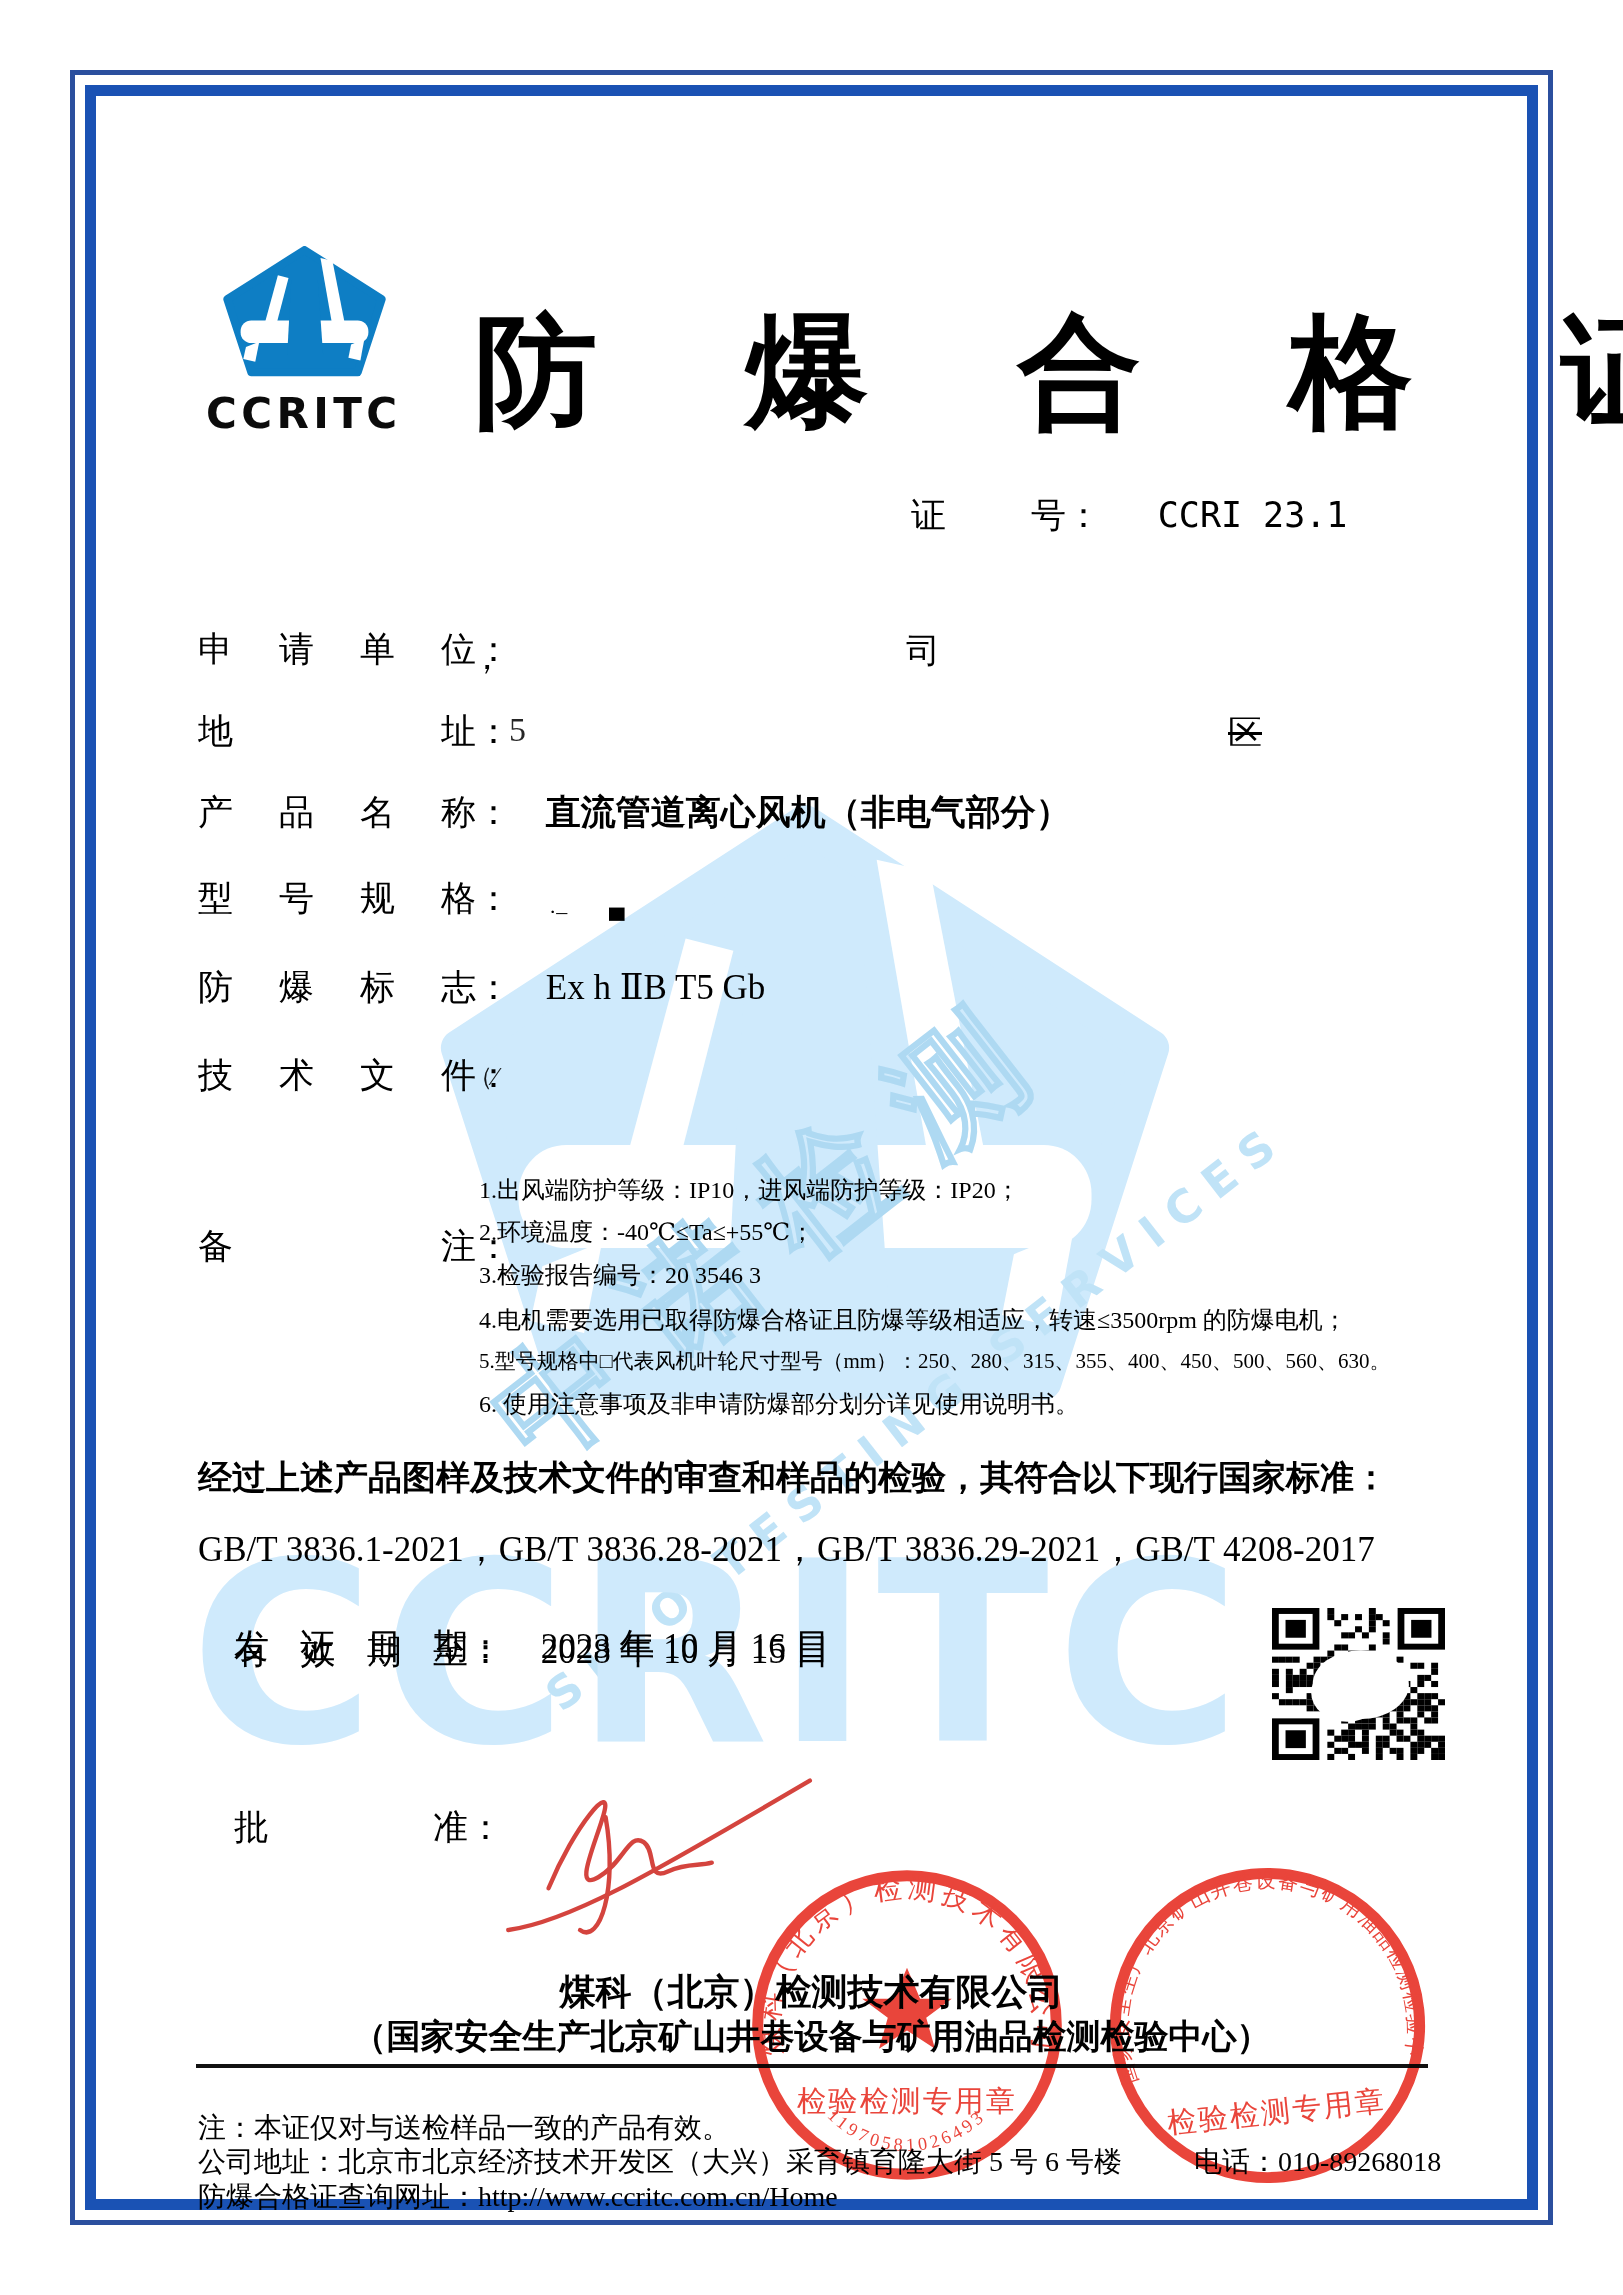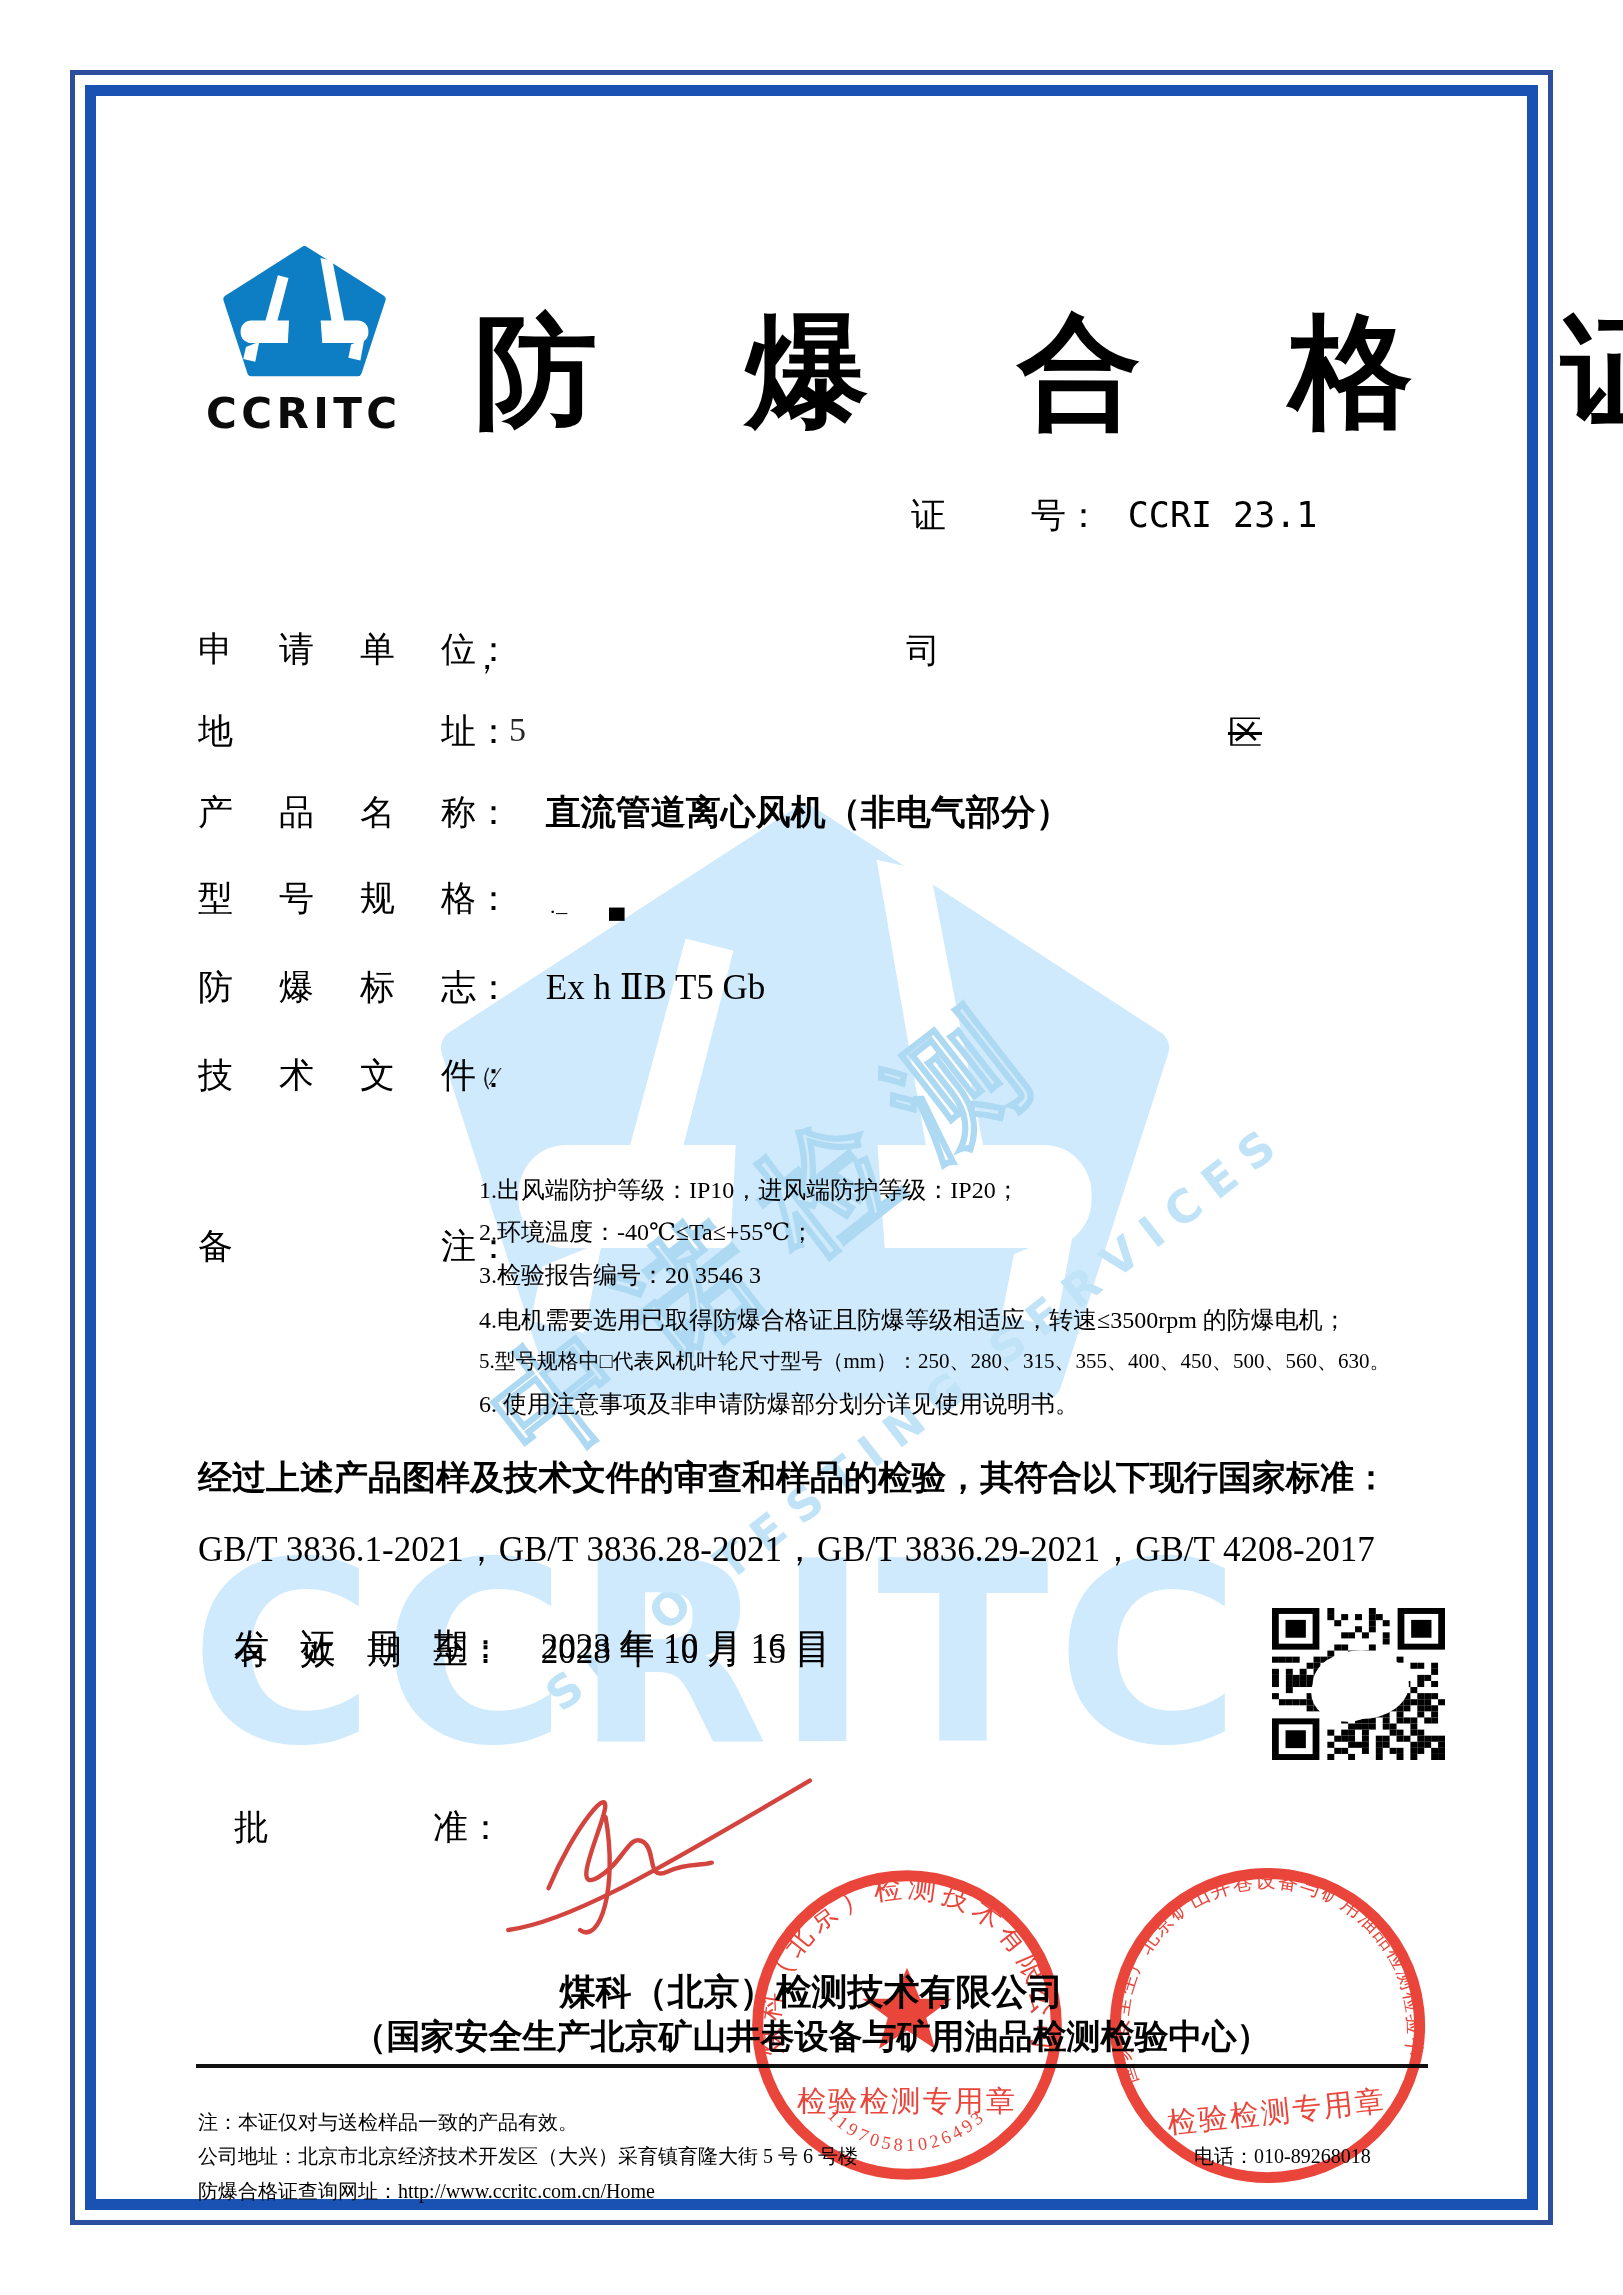--- a/index.html
+++ b/index.html
@@ -30,21 +30,21 @@
   .jlabel{display:inline-block;text-align:justify;text-align-last:justify;}
   .f48{font-size:35px;}
   .f44{font-size:34px;}
   .note{font-size:24px;text-align:right;}
   .colon{font-size:35px;}
   .frag{position:absolute;}
   .sig-svg,.stamp{position:absolute;z-index:4;mix-blend-mode:multiply;}
   .stamp text{font-family:"Liberation Serif","DejaVu Serif",serif;}
   .qr{position:absolute;z-index:2;}
   .sep{position:absolute;height:4.4px;background:#111;z-index:2;}
-  .footer{font-size:20px;}
+  .footer{font-size:28px;}
 </style>
 </head>
 <body>
 
 <div class="page">
 
   <svg class="wm" style="left:417px;top:805px;" width="776" height="607" viewBox="0 0 130 100" preserveAspectRatio="none">
     <g>
       <polygon points="65,3 123,40 105,95 25,95 7,40" fill="#cfeafc" stroke="#cfeafc" stroke-width="6" stroke-linejoin="round"></polygon>
       <polygon points="45,22 53,24 41,70 33,66" fill="#fff"></polygon>
@@ -72,21 +72,21 @@
       <polygon points="21,76 31,72 28,87 19,85" fill="#fff"></polygon>
       <polygon points="100,74 110,70 107,86 98,84" fill="#fff"></polygon>
     </g>
   </svg>
   <div class="abs z2 logo-text" style="left:206px;top:389px;">CCRITC</div>
 
   <div class="abs title" style="left:474px;top:291px;">防 爆 合 格 证</div>
 
   <div class="abs z2 f48" style="left:911px;top:492px;">
     <span class="jlabel" style="width:155px;">证号</span><span class="colon">：</span>
-    <span style="margin-left:18px;font-family:'DejaVu Sans Mono','Liberation Mono',monospace;">CCRI 23.1</span>
+    <span style="margin-left:48px;font-family:'DejaVu Sans Mono','Liberation Mono',monospace;">CCRI 23.1</span>
   </div>
 
   <div class="abs z2 f48" style="left:198px;top:626px;">
     <span class="jlabel" style="width:278px;">申请单位</span><span class="colon">：</span>
   </div>
   <div class="abs z2 f44 frag" style="left:470px;top:635px;">，</div>
   <div class="abs z2 f44 frag" style="left:906px;top:628px;">司</div>
 
   <div class="abs z2 f48" style="left:198px;top:708px;">
     <span class="jlabel" style="width:278px;">地址</span><span class="colon">：</span>

